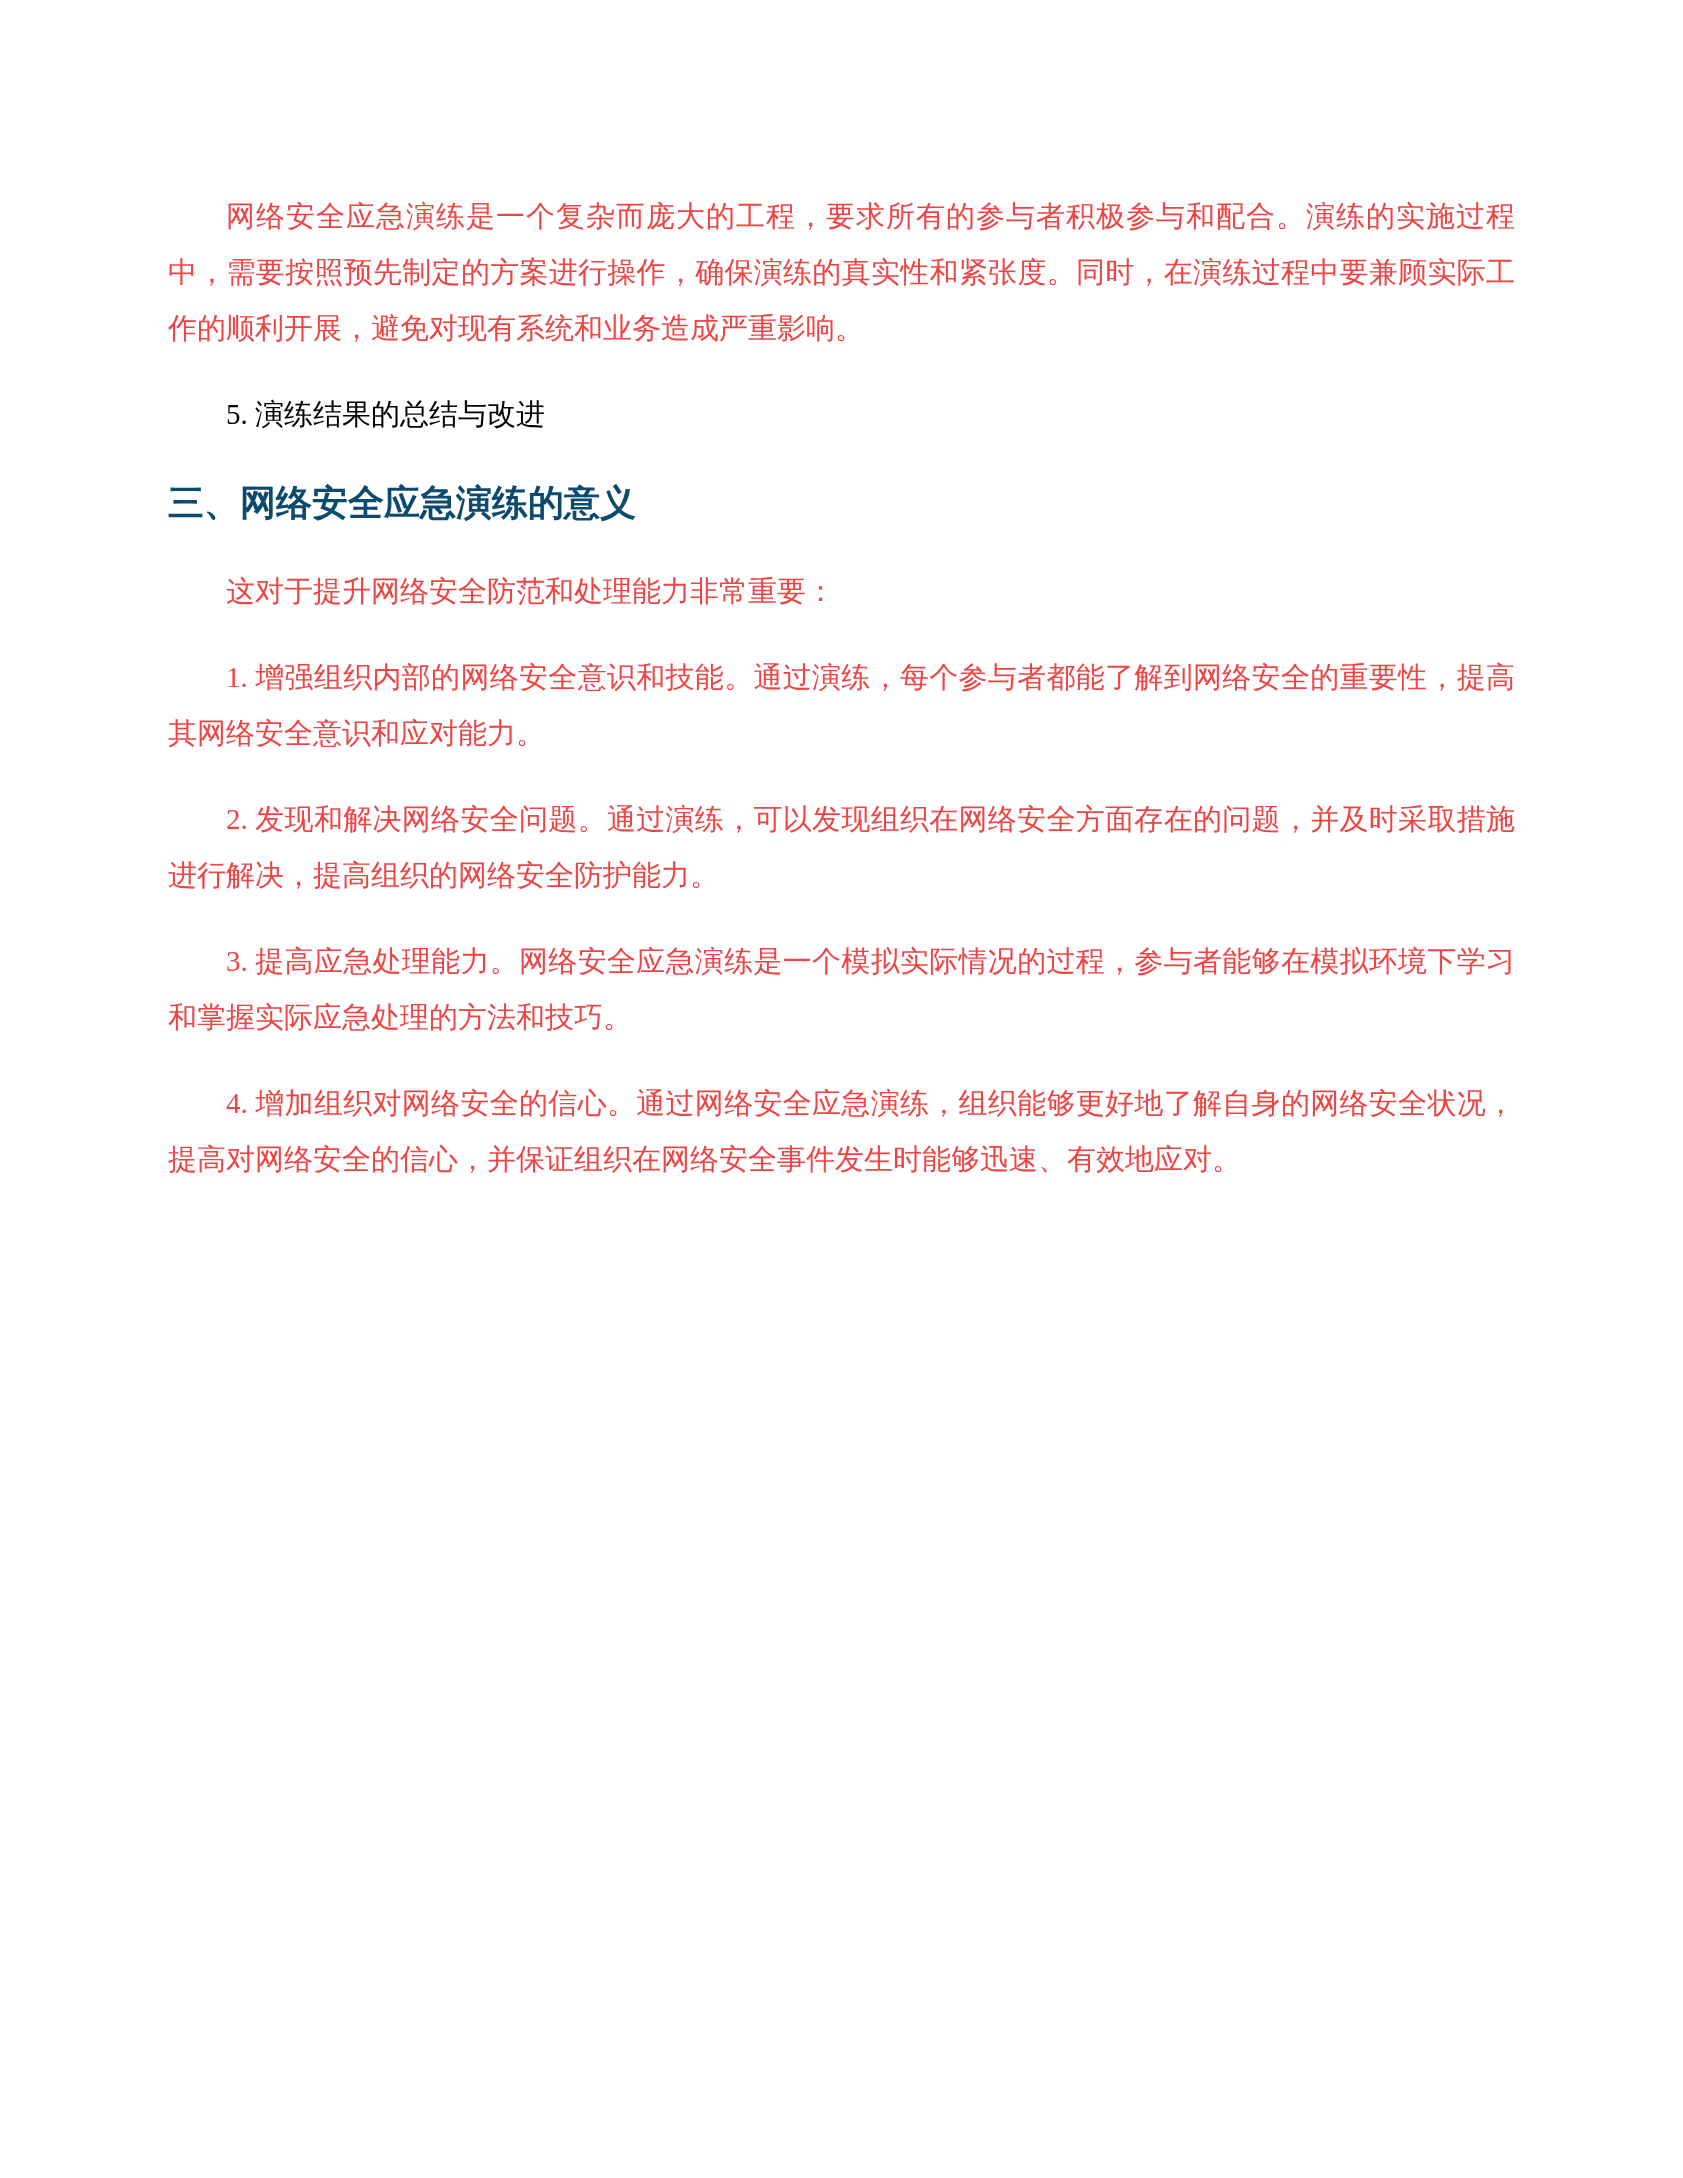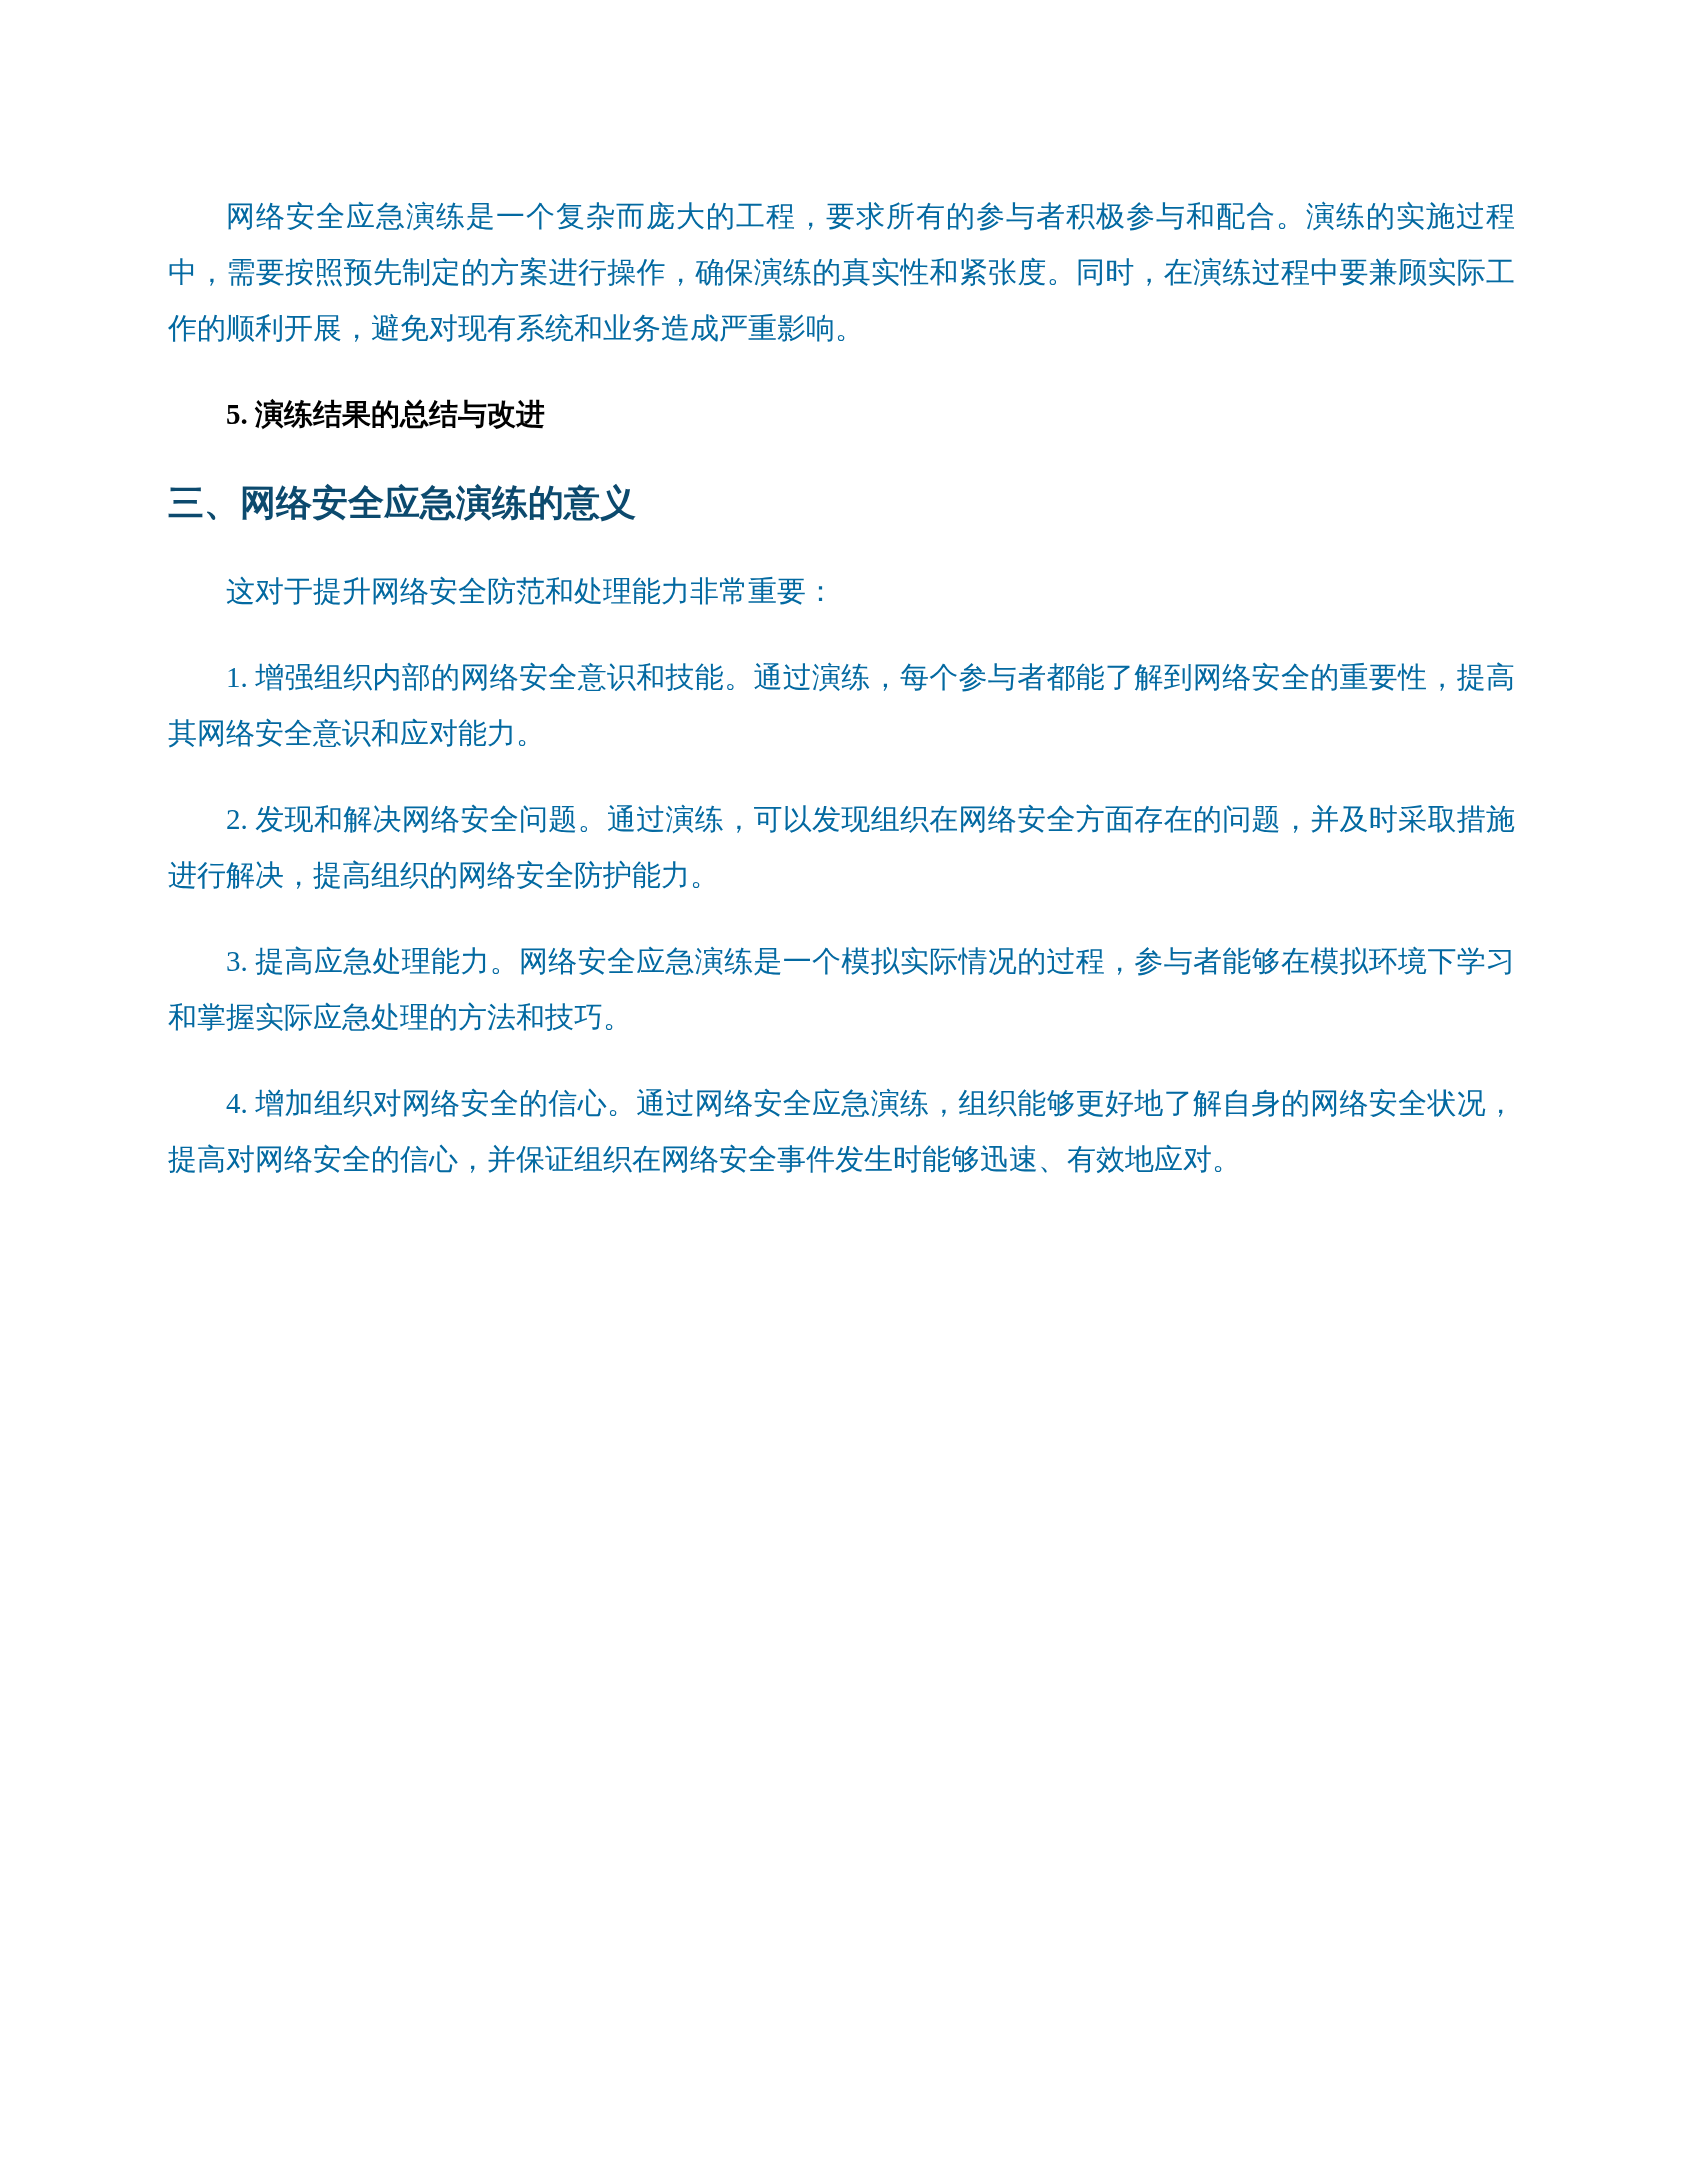--- a/index.html
+++ b/index.html
@@ -17,36 +17,36 @@
     box-sizing: border-box;
     width: 1683px;
     height: 2178px;
     padding: 188px 168px 0 168px;
     background: #ffffff;
   }
   .para {
     font-family: "Liberation Serif", "DejaVu Serif", serif;
     font-size: 29px;
     line-height: 56px;
-    color: #0369a1;
+    color: #ef4444;
     text-align: justify;
     text-justify: inter-ideograph;
     text-indent: 2em;
     margin: 30px 0 0 0;
   }
   .para.first {
     margin-top: 0;
   }
   .subheading {
     font-family: "Liberation Serif", "DejaVu Serif", serif;
     font-size: 29px;
     line-height: 56px;
     color: #000000;
     text-indent: 2em;
-    font-weight: bold;
+    font-weight: normal;
     margin: 30px 0 0 0;
   }
   .section-heading {
     font-family: "Liberation Sans", "DejaVu Sans", sans-serif;
     font-size: 36px;
     line-height: 61px;
     font-weight: bold;
     color: #0c4a6e;
     text-indent: 0;
     margin: 30px 0 0 0;

